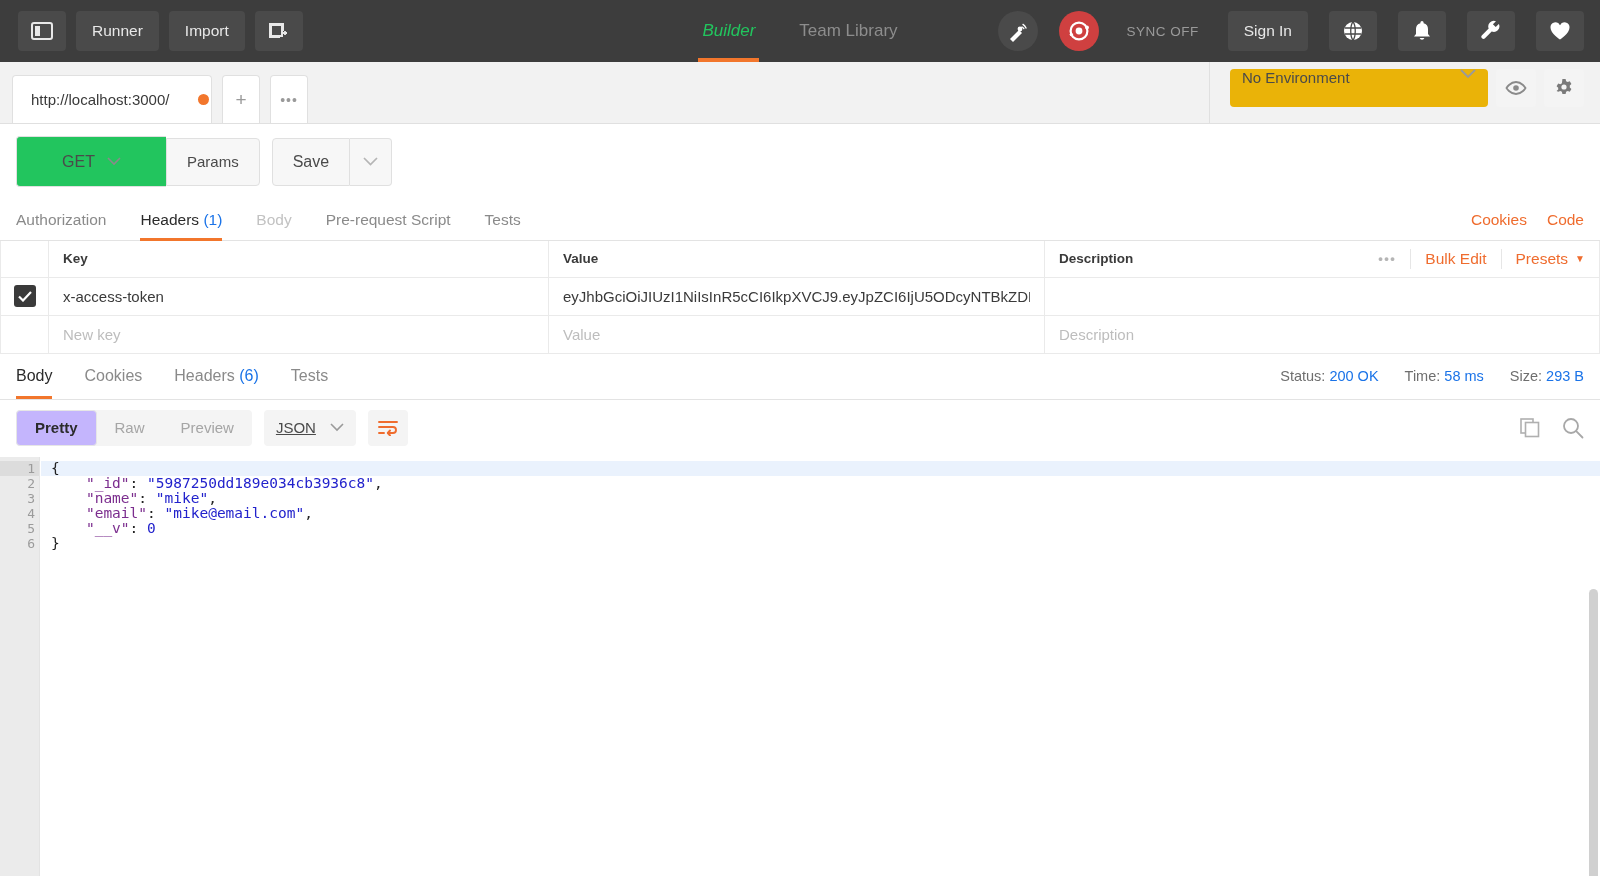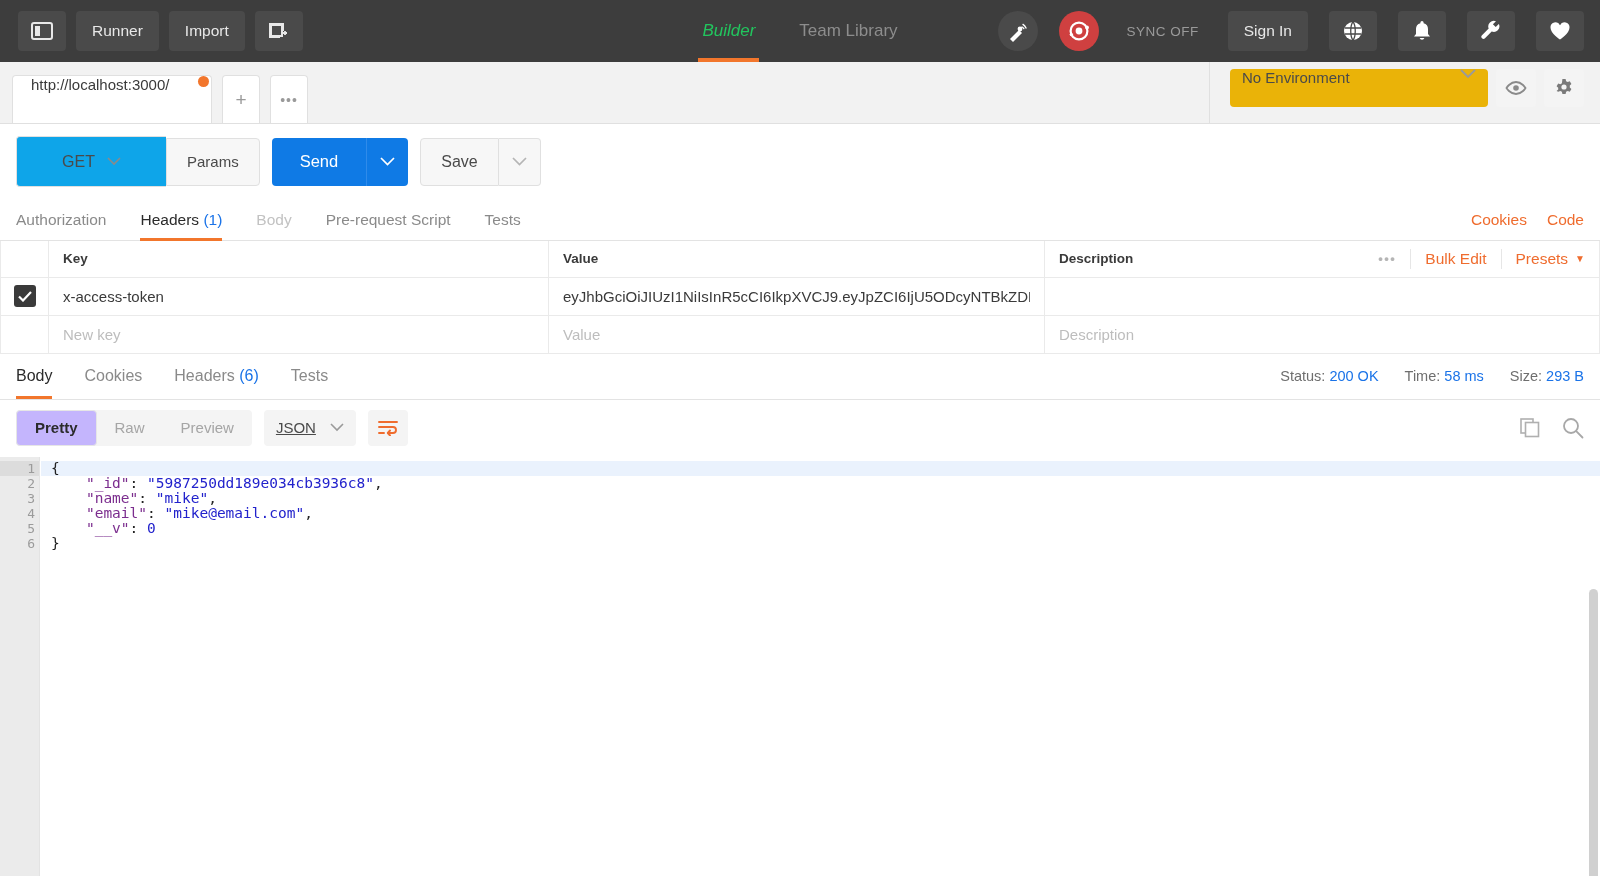--- a/index.html
+++ b/index.html
@@ -51,21 +51,21 @@
     cursor: pointer;
   }
   .sync-label { color: #9a9a9a; font-size: 13.5px; letter-spacing: .5px; margin: 0 8px 0 6px; }
 
   
   .tabstrip {
     height: 62px; background: #f2f2f2; display: flex; align-items: flex-end;
     position: relative; border-bottom: 1px solid #e0e0e0;
   }
   .req-tab {
-    background: #fff; height: 48px; display: flex; 
+    background: #fff; height: 48px; display: flex; align-items: center;
     gap: 29px; padding: 0 16px 0 18px; border: 1px solid #e0e0e0; border-bottom: none;
     border-top-left-radius: 4px; border-top-right-radius: 4px;
     margin-left: 12px; font-size: 15px; color: #3a3a3a; cursor: pointer;
     max-width: 200px; white-space: nowrap; overflow: hidden;
   }
   .dot-unsaved { width: 11px; height: 11px; border-radius: 50%; background: #f2762c; flex: none; }
   .tab-sq {
     width: 38px; height: 48px; background: #fff; border: 1px solid #e0e0e0; border-bottom: none;
     border-top-left-radius: 4px; border-top-right-radius: 4px;
     display: flex; align-items: center; justify-content: center;
@@ -82,21 +82,21 @@
     font-size: 15px; color: #4a4a4a; cursor: pointer;
   }
   .env-btn {
     width: 40px; height: 38px; background: #f4f4f4; border-radius: 4px;
     display: flex; align-items: center; justify-content: center; cursor: pointer;
   }
 
   
   .urlbar { display: flex; align-items: center; padding: 12px 16px; gap: 0; background: #fff; }
   .method-box {
-    width: 150px; height: 51px; background: #0ea5e9; border: 1px solid #e0e0e0;
+    width: 150px; height: 51px; background: #22c55e; border: 1px solid #e0e0e0;
     border-right: none; border-top-left-radius: 4px; border-bottom-left-radius: 4px;
     display: flex; align-items: center; justify-content: center; gap: 12px;
     font-size: 16px; color: #4a4a4a; cursor: pointer;
   }
   .url-input {
     flex: 1; height: 48px; border: 1px solid #e0e0e0; border-right: none;
     display: flex; align-items: center; padding: 0 14px;
     font-size: 15px; color: #3a3a3a; background: #fff; cursor: text;
   }
   .params-btn {
@@ -378,32 +378,20 @@
   <div class="method-box">
     <span>GET</span>
     <span>
       <svg width="14" height="9" viewBox="0 0 14 9">
           <path d="M1 1l6 6 6-6" stroke="#8a8a8a" stroke-width="1.6" fill="none"></path>
         </svg>
     </span>
   </div>
   <div class="params-btn">
     <span>Params</span>
-  </div>
-  <div class="send-group">
-    <div class="send-btn">
-      <span>Send</span>
-    </div>
-    <div class="send-caret">
-      <span>
-        <svg width="15" height="9" viewBox="0 0 15 9">
-            <path d="M1 1l6.5 6.5L14 1" stroke="#fff" stroke-width="1.7" fill="none"></path>
-          </svg>
-      </span>
-    </div>
   </div>
   <div class="save-group">
     <div class="save-btn">
       <span>Save</span>
     </div>
     <div class="save-caret">
       <span>
         <svg width="15" height="9" viewBox="0 0 15 9">
             <path d="M1 1l6.5 6.5L14 1" stroke="#b5b5b5" stroke-width="1.7" fill="none"></path>
           </svg>

